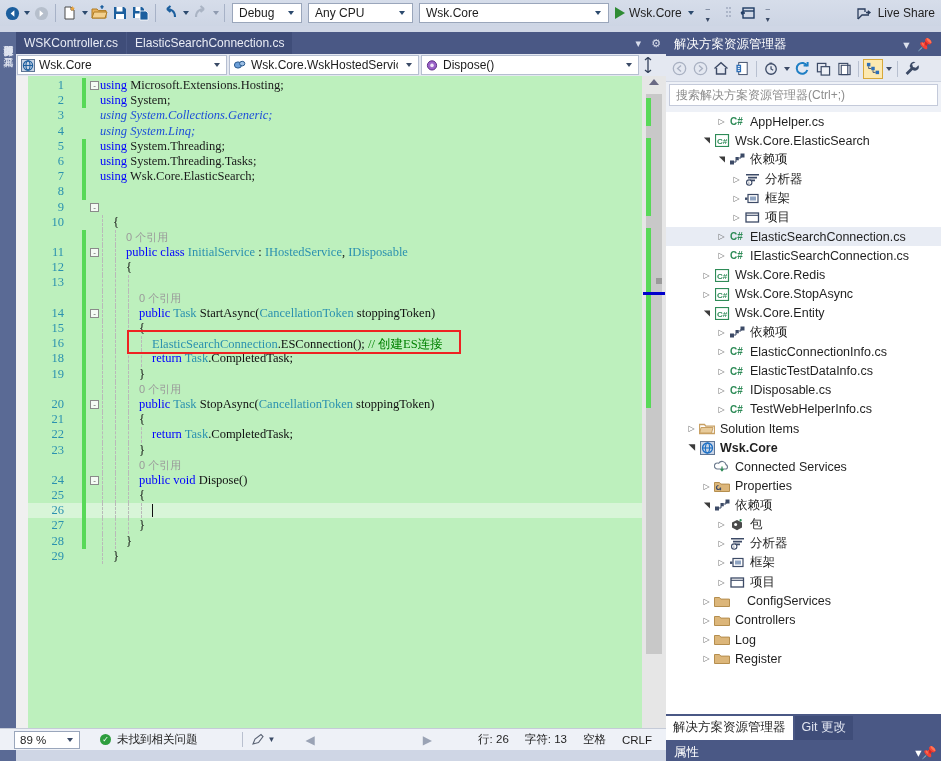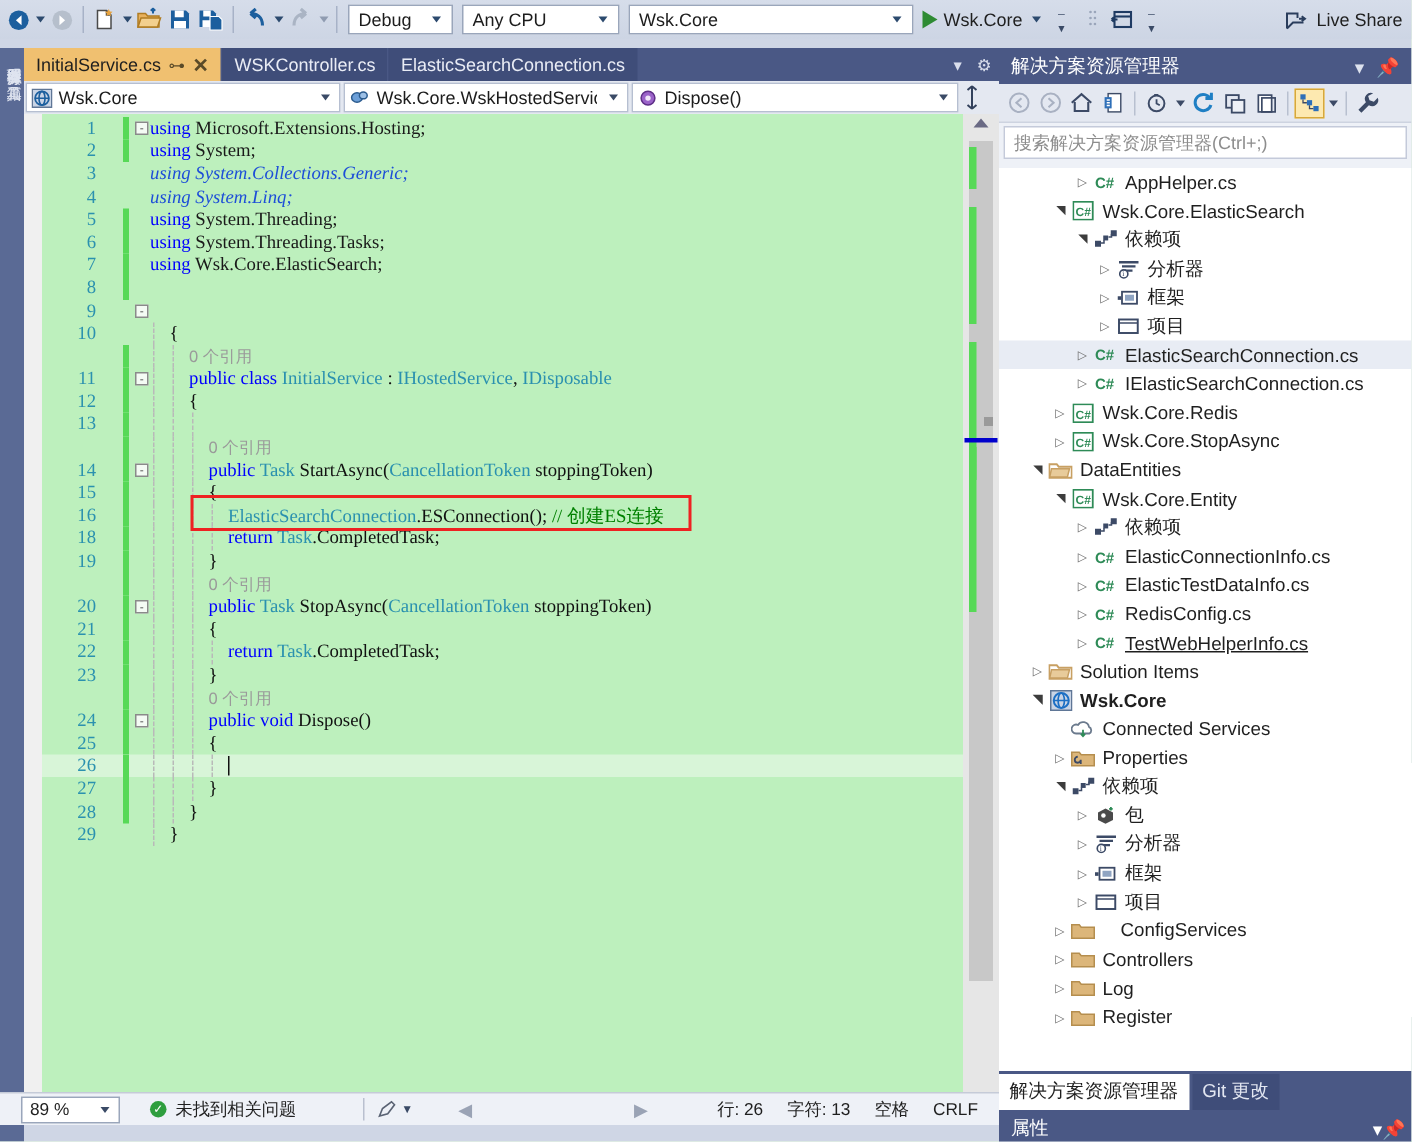--- a/index.html
+++ b/index.html
@@ -379,25 +379,20 @@
       <span>Live Share</span>
     </div>
   </div>
 
   <div class="vtabs">
     <div class="vtab">服务器资源管理器</div>
     <div class="vtab">工具箱</div>
   </div>
 
   <div class="tabstrip">
-    <div class="etab active">
-      <span>InitialService.cs</span>
-      <span class="pin">⊶</span>
-      <span class="cls">✕</span>
-    </div>
     <div class="etab">
       <span>WSKController.cs</span>
     </div>
     <div class="etab">
       <span>ElasticSearchConnection.cs</span>
     </div>
     <div class="spacer"></div>
     <div class="tsbtn">▾</div>
     <div class="tsbtn">⚙</div>
   </div>
@@ -689,30 +684,20 @@
         <div class="trow" style="padding-left: 34px;">
           <span class="tri">▷</span>
           <span class="ticon">
             <svg width="15" height="13" viewBox="0 0 15 13">
               <rect x="0.5" y="0.5" width="13" height="12" fill="#fff" stroke="#2e8b57" stroke-width="1.2"></rect>
               <text x="2" y="10" font-size="8" font-family="Liberation Sans" fill="#2e8b57" font-weight="bold">C#</text>
             </svg>
           </span>
           <span style="margin-left: 4px;">Wsk.Core.StopAsync</span>
         </div>
-        <div class="trow" style="padding-left: 19px;">
-          <span class="tri open" style="transform: rotate(-90deg); display: inline-block;">◢</span>
-          <span class="ticon">
-            <svg width="16" height="13" viewBox="0 0 16 13">
-              <path d="M0.5 2.5 h5 l1.3 1.6 h8.7 V11.5 H0.5 Z" fill="none" stroke="#c8a063" stroke-width="1.3"></path>
-              <path d="M2 5.5 h12 l-1.4 5.5 H0.8 Z" fill="#e8cb9a" stroke="#c8a063"></path>
-            </svg>
-          </span>
-          <span style="margin-left: 4px;">DataEntities</span>
-        </div>
         <div class="trow" style="padding-left: 34px;">
           <span class="tri open" style="transform: rotate(-90deg); display: inline-block;">◢</span>
           <span class="ticon">
             <svg width="15" height="13" viewBox="0 0 15 13">
               <rect x="0.5" y="0.5" width="13" height="12" fill="#fff" stroke="#2e8b57" stroke-width="1.2"></rect>
               <text x="2" y="10" font-size="8" font-family="Liberation Sans" fill="#2e8b57" font-weight="bold">C#</text>
             </svg>
           </span>
           <span style="margin-left: 4px;">Wsk.Core.Entity</span>
         </div>
@@ -746,30 +731,30 @@
           </span>
           <span style="margin-left: 4px;">ElasticTestDataInfo.cs</span>
         </div>
         <div class="trow" style="padding-left: 49px;">
           <span class="tri">▷</span>
           <span class="ticon">
             <svg width="14" height="13" viewBox="0 0 14 13">
               <text x="0" y="10" font-size="10" font-family="Liberation Sans" fill="#2e8b57" font-weight="bold">C#</text>
             </svg>
           </span>
-          <span style="margin-left: 4px;">RedisConfig.cs</span>
+          <span style="margin-left: 4px;">IDisposable.cs</span>
         </div>
         <div class="trow" style="padding-left: 49px;">
           <span class="tri">▷</span>
           <span class="ticon">
             <svg width="14" height="13" viewBox="0 0 14 13">
               <text x="0" y="10" font-size="10" font-family="Liberation Sans" fill="#2e8b57" font-weight="bold">C#</text>
             </svg>
           </span>
-          <span style="margin-left: 4px; text-decoration: underline;">TestWebHelperInfo.cs</span>
+          <span style="margin-left: 4px;">TestWebHelperInfo.cs</span>
         </div>
         <div class="trow" style="padding-left: 19px;">
           <span class="tri">▷</span>
           <span class="ticon">
             <svg width="16" height="13" viewBox="0 0 16 13">
               <path d="M0.5 2.5 h5 l1.3 1.6 h8.7 V11.5 H0.5 Z" fill="none" stroke="#c8a063" stroke-width="1.3"></path>
               <path d="M2 5.5 h12 l-1.4 5.5 H0.8 Z" fill="#e8cb9a" stroke="#c8a063"></path>
             </svg>
           </span>
           <span style="margin-left: 4px;">Solution Items</span>

